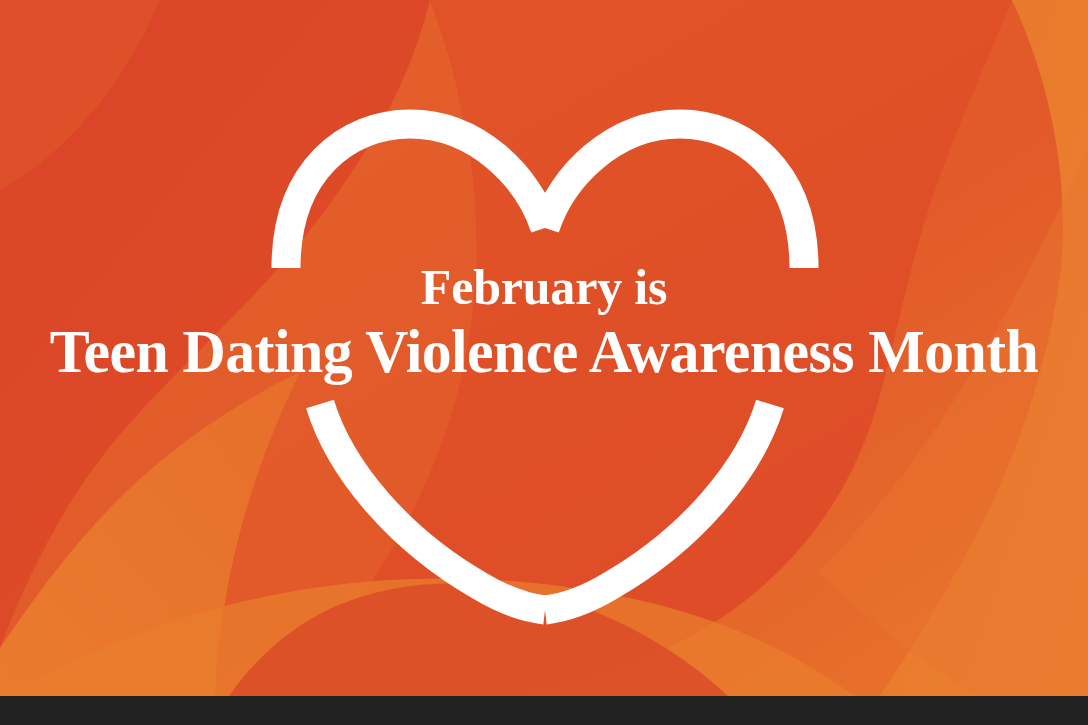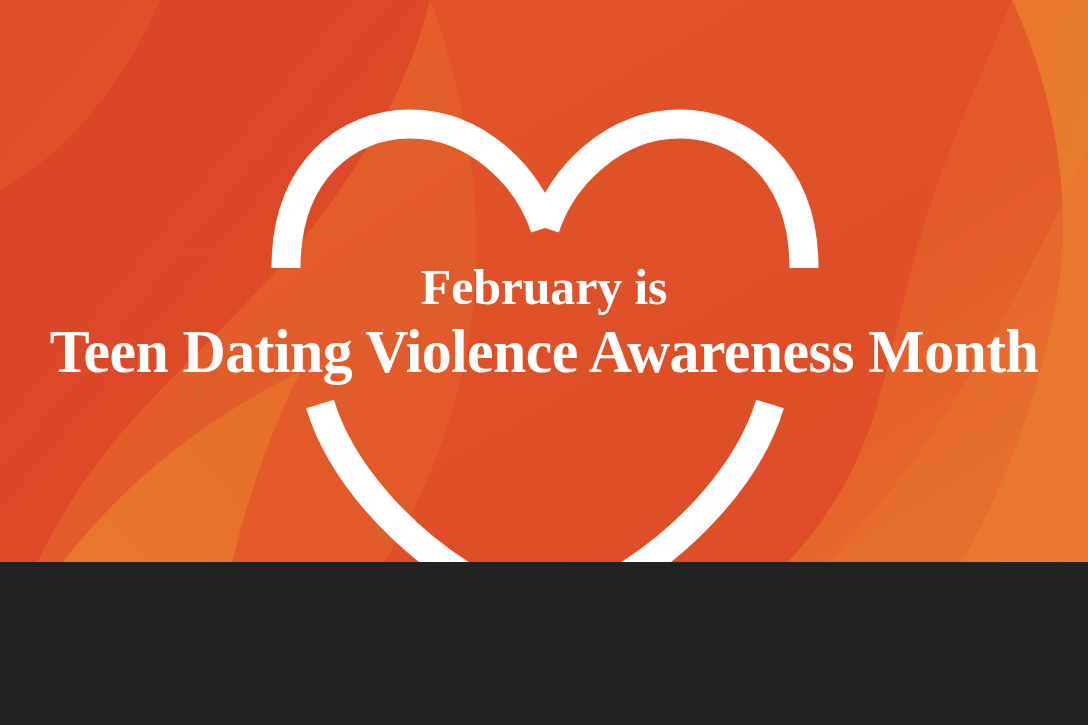--- a/index.html
+++ b/index.html
@@ -4,21 +4,21 @@
 <title>Teen Dating Violence Awareness Month Banner</title>
 <style>
   html, body {
     margin: 0;
     padding: 0;
     background: #222;
   }
   #stage {
     position: relative;
     width: 1088px;
-    height: 562px;
+    height: 696px;
     overflow: hidden;
     background: #E4662A;
     font-family: "Liberation Serif", "DejaVu Serif", serif;
   }
 
   
   #bg-svg {
     position: absolute;
     left: 0; top: 0;
     width: 1088px;

